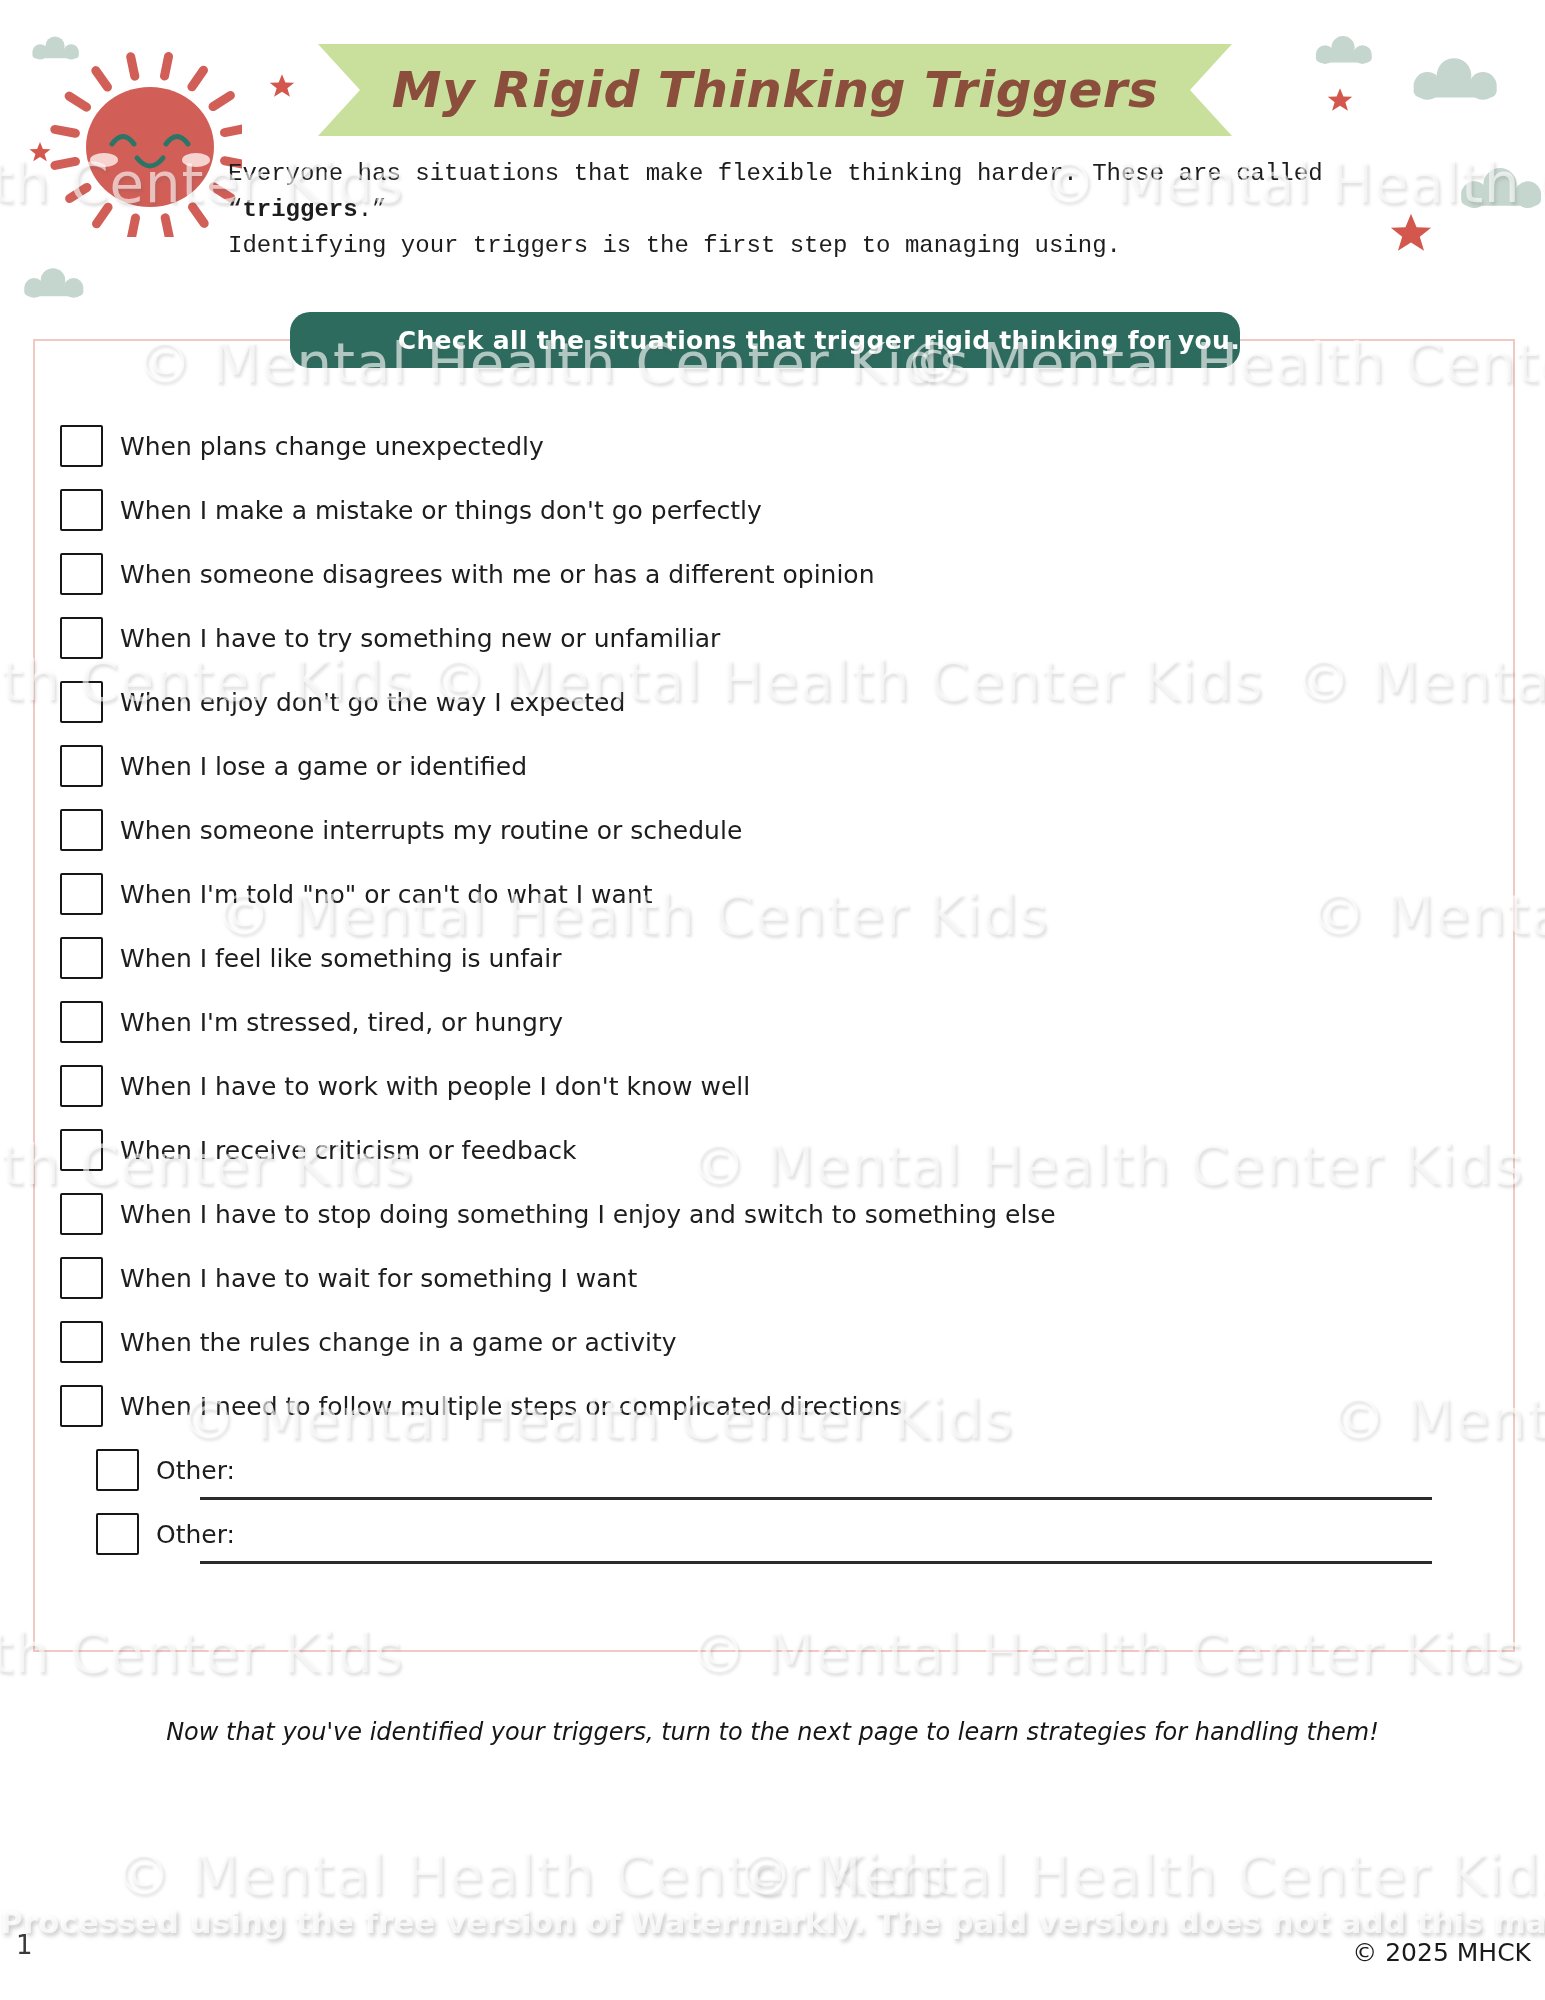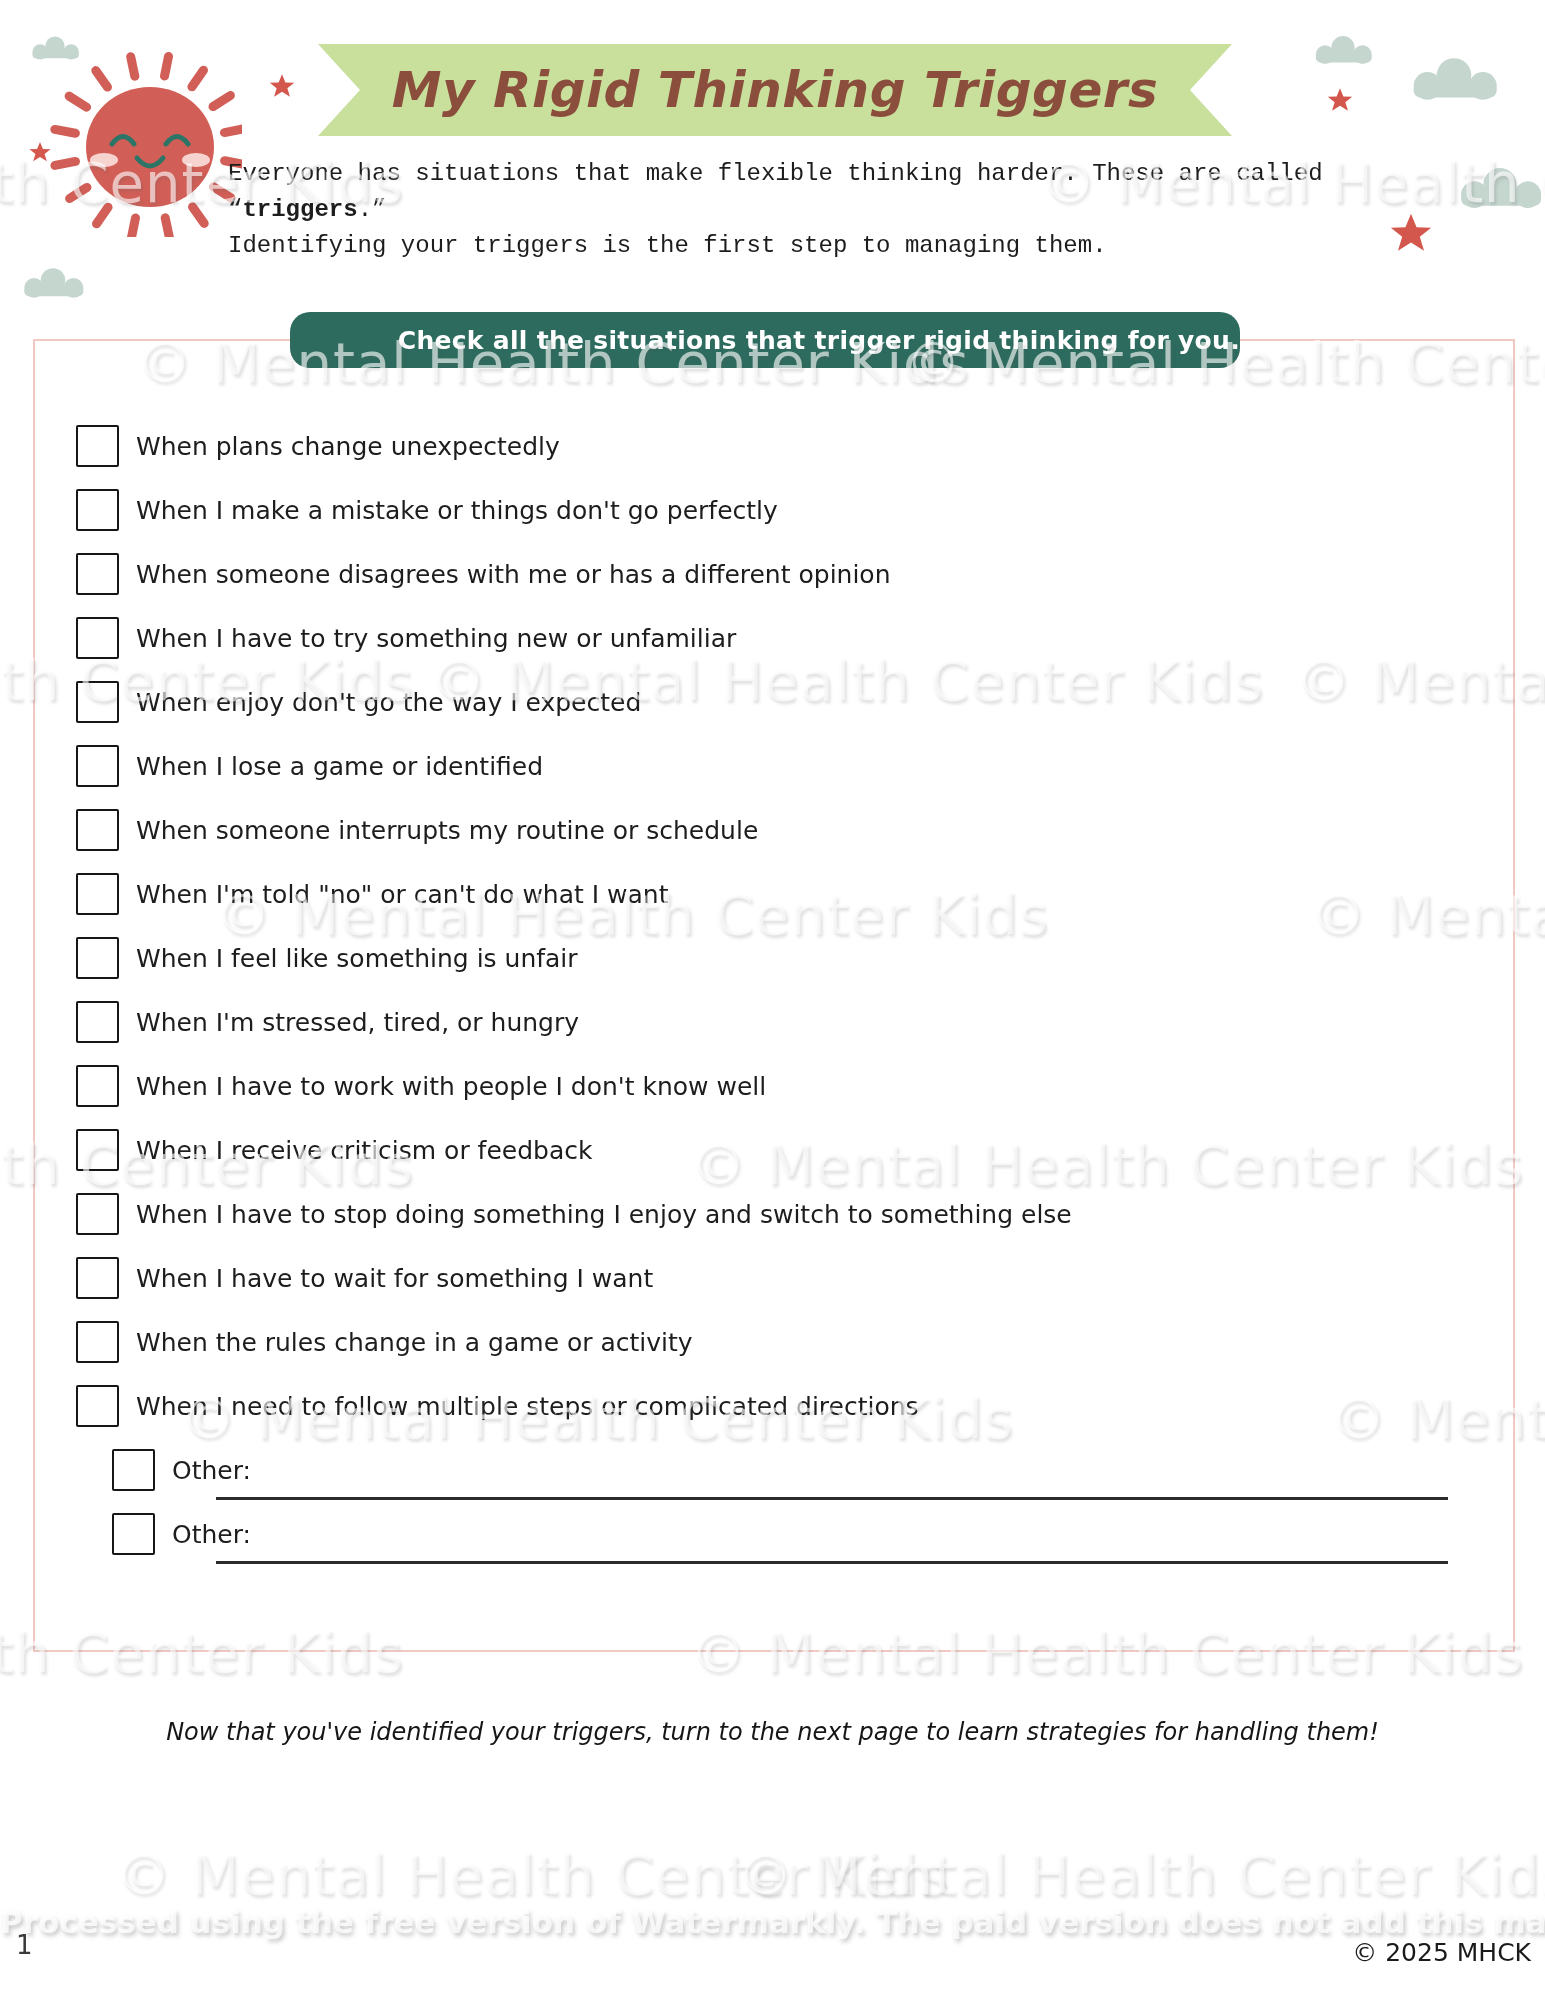--- a/index.html
+++ b/index.html
@@ -26,21 +26,21 @@
   
   .pink-box{
     position:absolute;left:33px;top:339px;width:1482px;height:1313px;
     border:2px solid var(--pink-border,#f2c8c3);background:#fff;box-sizing:border-box;
   }
   .section-banner{
     position:absolute;left:290px;top:312px;width:950px;height:56px;border-radius:20px;
     background:var(--teal,#2d6b5e);color:#fff;display:flex;align-items:center;justify-content:flex-end;
     font-size:25px;font-weight:700;letter-spacing:.3px;
   }
-  .checklist{position:absolute;left:76px;top:414px;width:1400px;}
+  .checklist{position:absolute;left:60px;top:414px;width:1400px;}
   .row{position:relative;height:64px;display:flex;align-items:center;}
   .cbox{
     width:43px;height:42px;border:2.5px solid #161616;border-radius:2px;background:#fff;
     box-sizing:border-box;flex:0 0 auto;
   }
   .row .lbl{margin-left:17px;font-size:25px;color:#1d1d1d;white-space:nowrap;}
   .row .write-line{
     position:absolute;left:140px;bottom:2px;width:1232px;height:0;
     border-bottom:3px solid #2b2b2b;
   }
@@ -152,21 +152,21 @@
   <svg class="decor" style="left:1388px;top:210px" width="46" height="46" viewBox="0 0 24 24">
     <polygon fill="#d4574e" points="12,2 14.9,9 22.5,9.2 16.6,13.9 18.8,21.3 12,16.9 5.2,21.3 7.4,13.9 1.5,9.2 9.1,9"></polygon>
   </svg>
 
   <div class="ribbon">
     <h1>My Rigid Thinking Triggers</h1>
   </div>
 
   <div class="intro">
     <span>Everyone has situations that make flexible thinking harder. These are called “</span><b>triggers</b><span>.”</span><br>
-    <span>Identifying your triggers is the first step to managing them.</span>
+    <span>Identifying your triggers is the first step to managing using.</span>
   </div>
 
   <div class="pink-box"></div>
   <div class="section-banner">
     <span>Check all the situations that trigger rigid thinking for you.</span>
   </div>
 
   <div class="checklist" id="checklist">
       <div class="row">
         <div class="cbox"></div>

